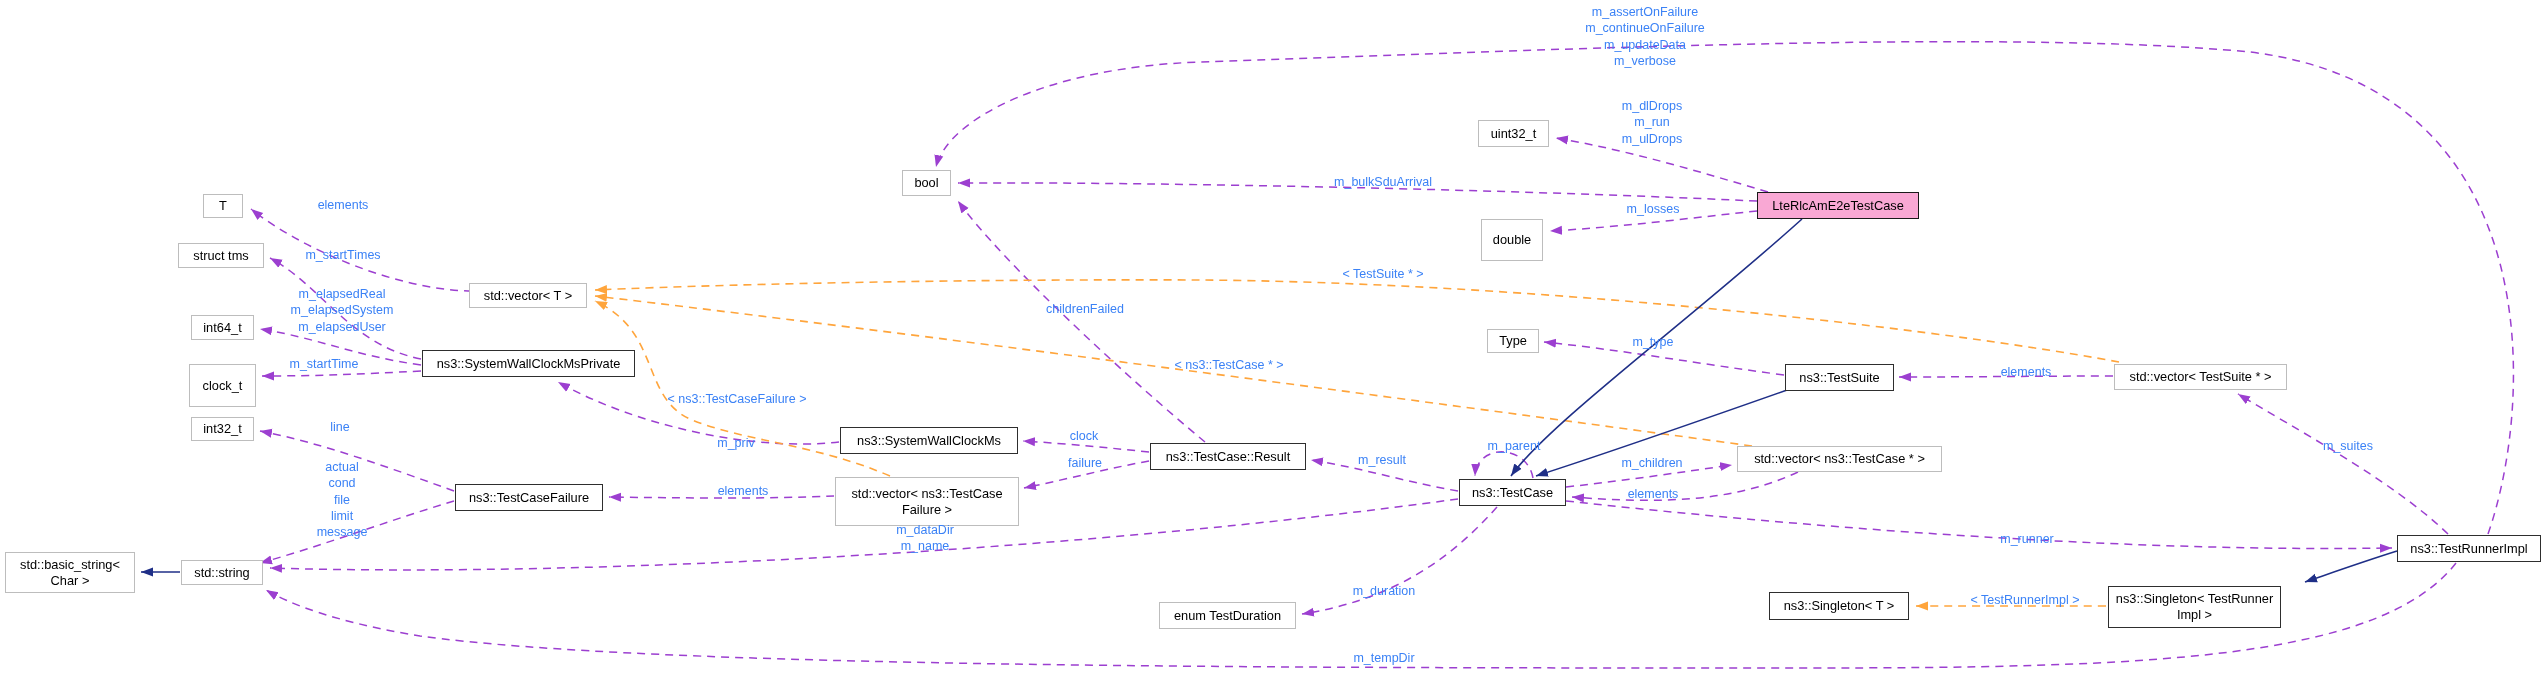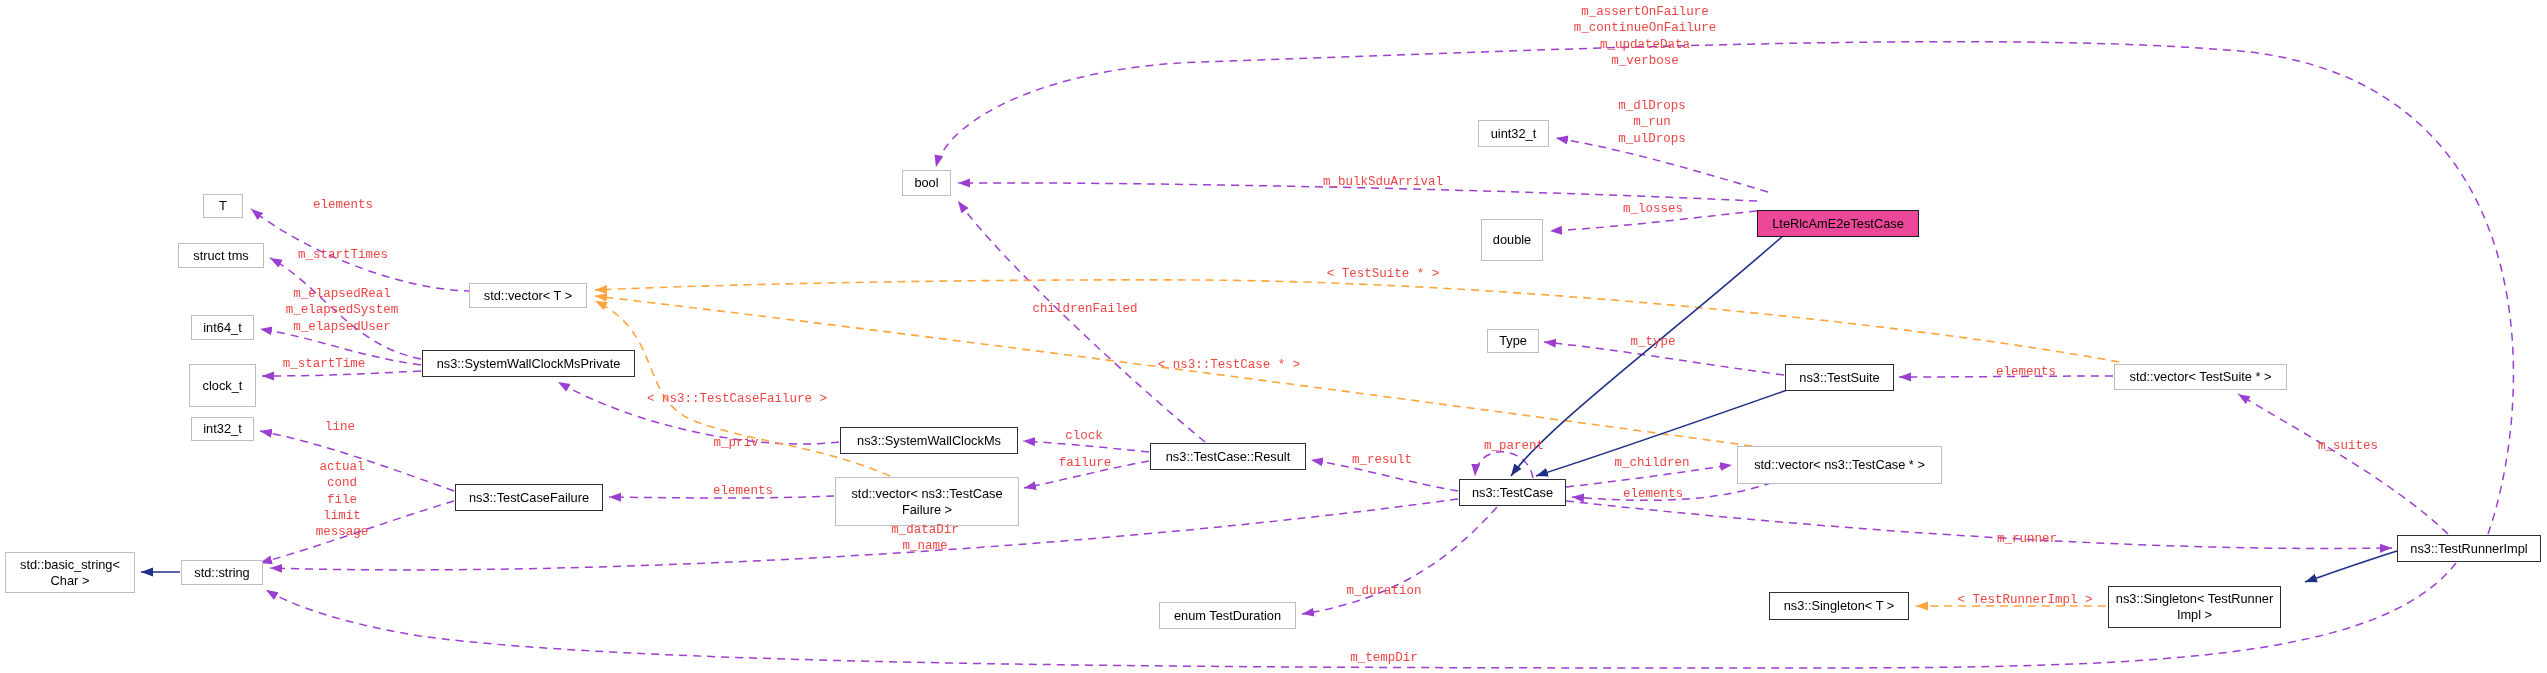--- a/index.html
+++ b/index.html
@@ -10,24 +10,24 @@
   svg.edges { position:absolute; left:0; top:0; width:2547px; height:673px; }
   path.ep { fill:none; stroke:#9c3fd0; stroke-width:1.5px; stroke-dasharray:8 6; }
   path.eo { fill:none; stroke:#ffa53c; stroke-width:1.6px; stroke-dasharray:8 6; }
   path.en { fill:none; stroke:#1f2f87; stroke-width:1.6px; }
   .node {
     position:absolute; box-sizing:border-box; display:flex; align-items:center; justify-content:center;
     background:#ffffff; border:1px solid #bdbdbd; color:#000;
     font-size:12.8px; line-height:1.22; text-align:center; white-space:pre-line; padding:0 2px;
   }
   .node.doc { border:1.4px solid #2e2e2e; }
-  .node.main { background:#ec4899; border:1.4px solid #1a1a1a;margin-top:18px; }
+  .node.main { background:#f9a8d4; border:1.4px solid #1a1a1a; }
   .elabel {
-    position:absolute; transform:translateX(-50%); color:#ef4444;
-    font-size:12.5px; line-height:1.3; text-align:center; white-space:pre-line;font-family:Liberation Mono, monospace;
+    position:absolute; transform:translateX(-50%); color:#3b82f6;
+    font-size:12.5px; line-height:1.3; text-align:center; white-space:pre-line;
   }
 </style>
 </head>
 <body>
 
 <div class="canvas">
 
   <svg class="edges" viewBox="0 0 2547 673">
     <defs>
       <marker id="ap" markerUnits="userSpaceOnUse" markerWidth="14" markerHeight="11" refX="12" refY="5" orient="auto">
@@ -96,21 +96,21 @@
   <div class="node doc" style="left:1150px;top:443px;width:156px;height:27px">ns3::TestCase::Result</div>
   <div class="node" style="left:1159px;top:602px;width:137px;height:27px">enum TestDuration</div>
   <div class="node" style="left:902px;top:170px;width:49px;height:26px">bool</div>
   <div class="node" style="left:1478px;top:120px;width:71px;height:27px">uint32_t</div>
   <div class="node" style="left:1481px;top:219px;width:62px;height:42px">double</div>
   <div class="node main" style="left:1757px;top:192px;width:162px;height:27px">LteRlcAmE2eTestCase</div>
   <div class="node" style="left:1487px;top:329px;width:52px;height:24px">Type</div>
   <div class="node doc" style="left:1785px;top:364px;width:109px;height:27px">ns3::TestSuite</div>
   <div class="node" style="left:2114px;top:364px;width:173px;height:26px">std::vector&lt; TestSuite * &gt;</div>
   <div class="node doc" style="left:1459px;top:479px;width:107px;height:27px">ns3::TestCase</div>
-  <div class="node" style="left:1737px;top:446px;width:205px;height:38px">std::vector&lt; ns3::TestCase * &gt;</div>
+  <div class="node" style="left:1737px;top:446px;width:205px;height:26px">std::vector&lt; ns3::TestCase * &gt;</div>
   <div class="node doc" style="left:2397px;top:535px;width:144px;height:27px">ns3::TestRunnerImpl</div>
   <div class="node doc" style="left:1769px;top:592px;width:140px;height:28px">ns3::Singleton&lt; T &gt;</div>
   <div class="node doc" style="left:2108px;top:586px;width:173px;height:42px">ns3::Singleton&lt; TestRunner
 Impl &gt;</div>
 
   <span class="elabel" style="left:343px;top:197px">elements</span>
   <span class="elabel" style="left:343px;top:247px">m_startTimes</span>
   <span class="elabel" style="left:342px;top:286px">m_elapsedReal
 m_elapsedSystem
 m_elapsedUser</span>

